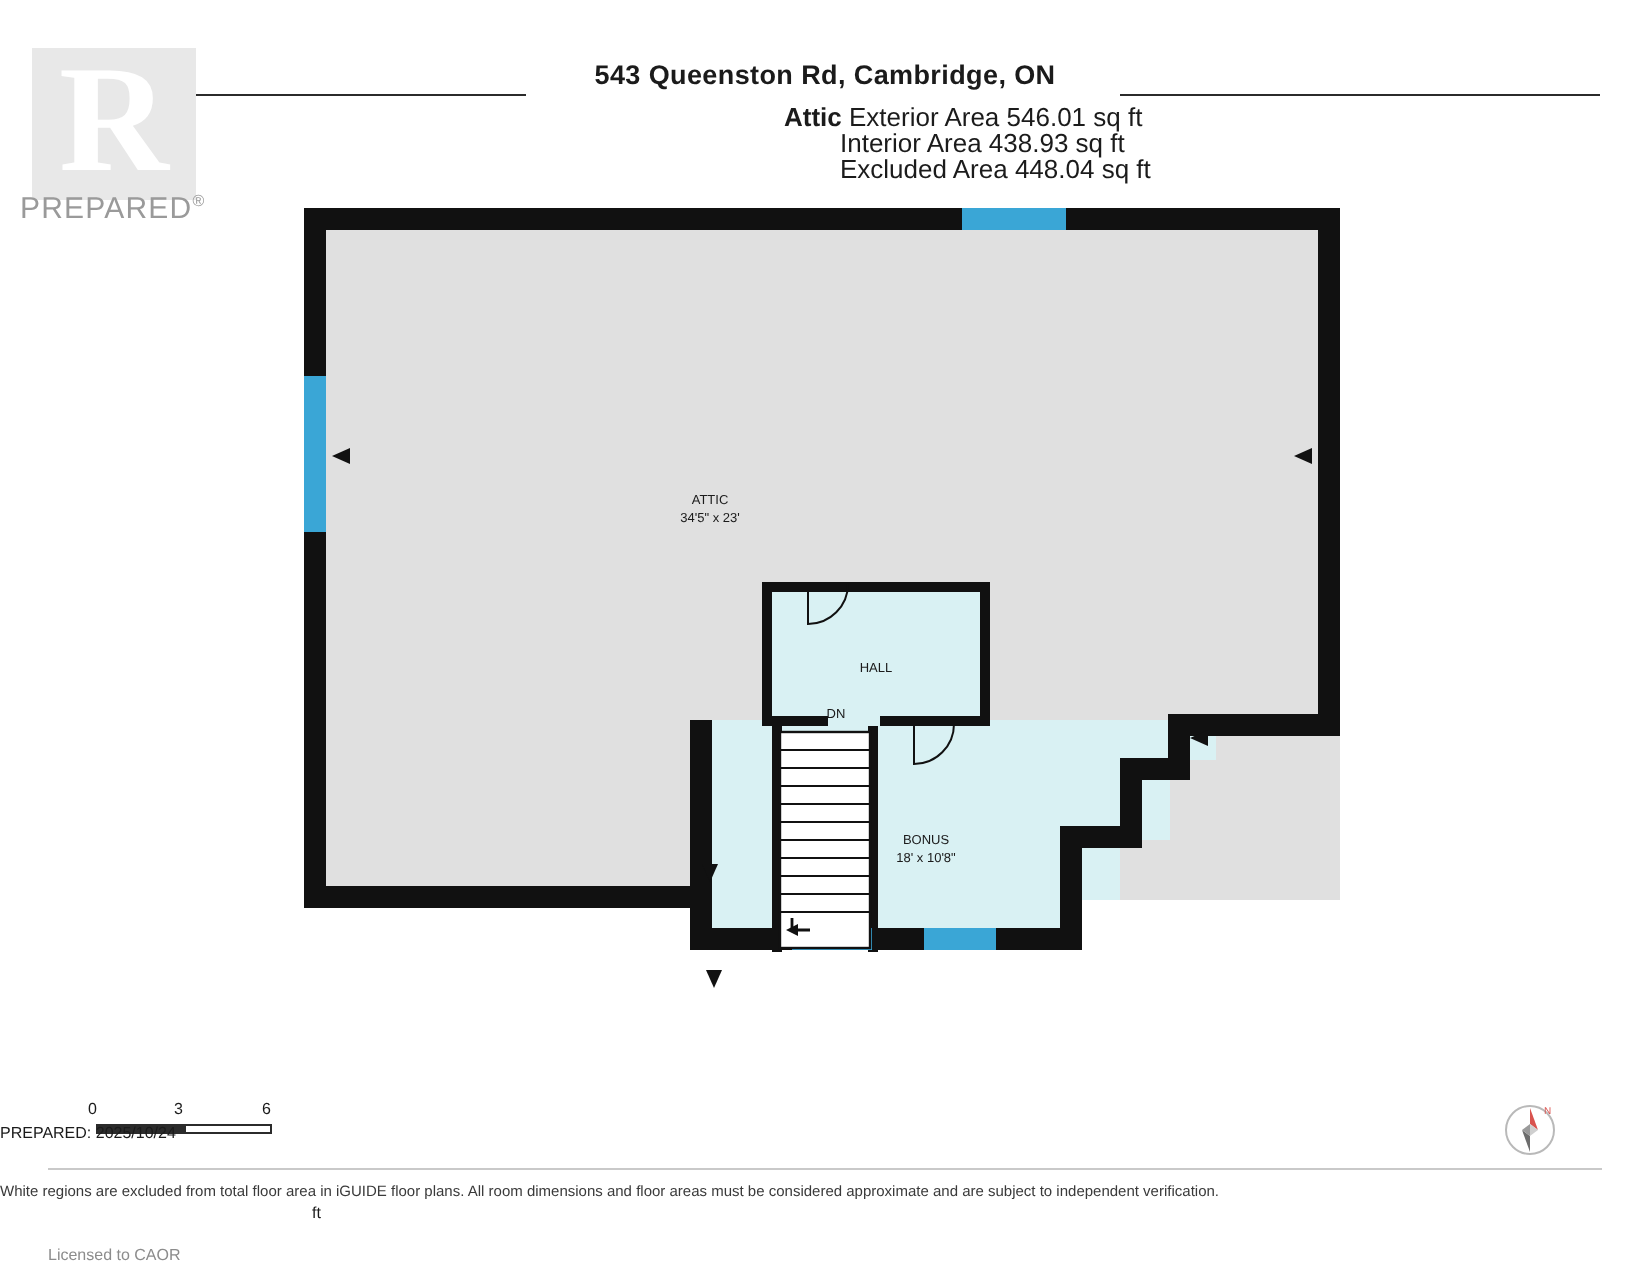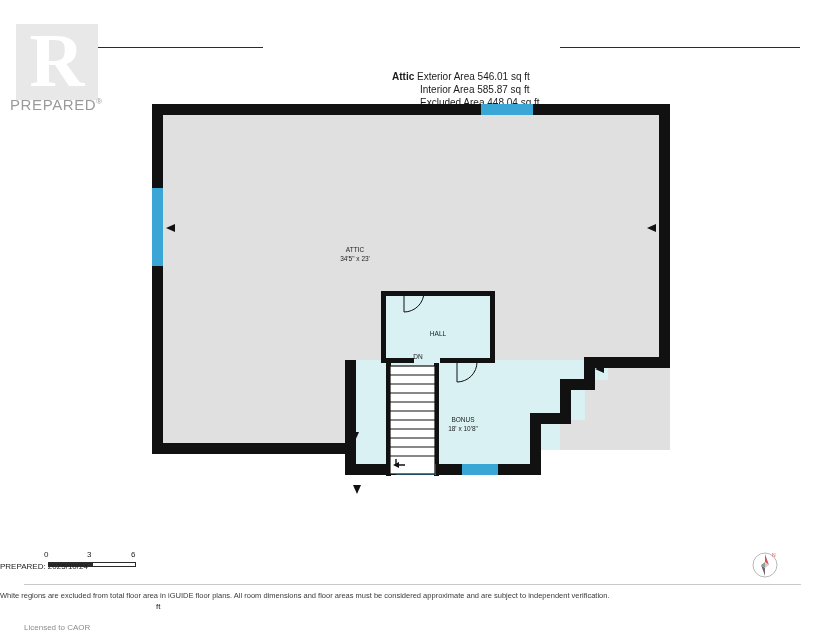--- a/index.html
+++ b/index.html
@@ -89,22 +89,22 @@
   }
   .realtor-word sup {
     font-size: 8px;
     vertical-align: super;
   }
 
   
   .stats {
     position: absolute;
     left: 392px;
-    top: 70px;
-    font-size: 10px;
+    top: 52px;
+    font-size: 13px;
     color: #1b1b1b;
     line-height: 13px;
   }
   .stats .lbl {
     font-weight: bold;
   }
   .stats .row {
     white-space: nowrap;
   }
   .stats .row .ind {
@@ -202,33 +202,34 @@
   .ptxt {
     font-family: "Liberation Sans", sans-serif;
     fill: #1b1b1b;
   }
 </style>
 </head>
 <body>
 
 <div id="page">
 
+  <div class="title">543 Queenston Rd, Cambridge, ON</div>
   <div class="title-rule-left"></div>
   <div class="title-rule-right"></div>
 
   <div class="realtor">
     <div class="realtor-mark">
       <div class="r">R</div>
     </div>
     <div class="realtor-word"><span>PREPARED</span><sup>®</sup></div>
   </div>
 
   <div class="stats">
     <div class="row"><span class="lbl">Attic</span> <span>Exterior Area 546.01 sq ft</span></div>
-    <div class="row"><span class="ind"></span><span>Interior Area 585.87 sq ft</span></div>
+    <div class="row"><span class="ind"></span><span>Interior Area 438.93 sq ft</span></div>
     <div class="row"><span class="ind"></span><span>Excluded Area 448.04 sq ft</span></div>
   </div>
 
   <svg id="plan" viewBox="0 0 825 637">
 
     <g>
       <path d="M160,105 L670,105 L670,450 L160,450 Z" fill="#e0e0e0"></path>
     </g>
 
     <g>

